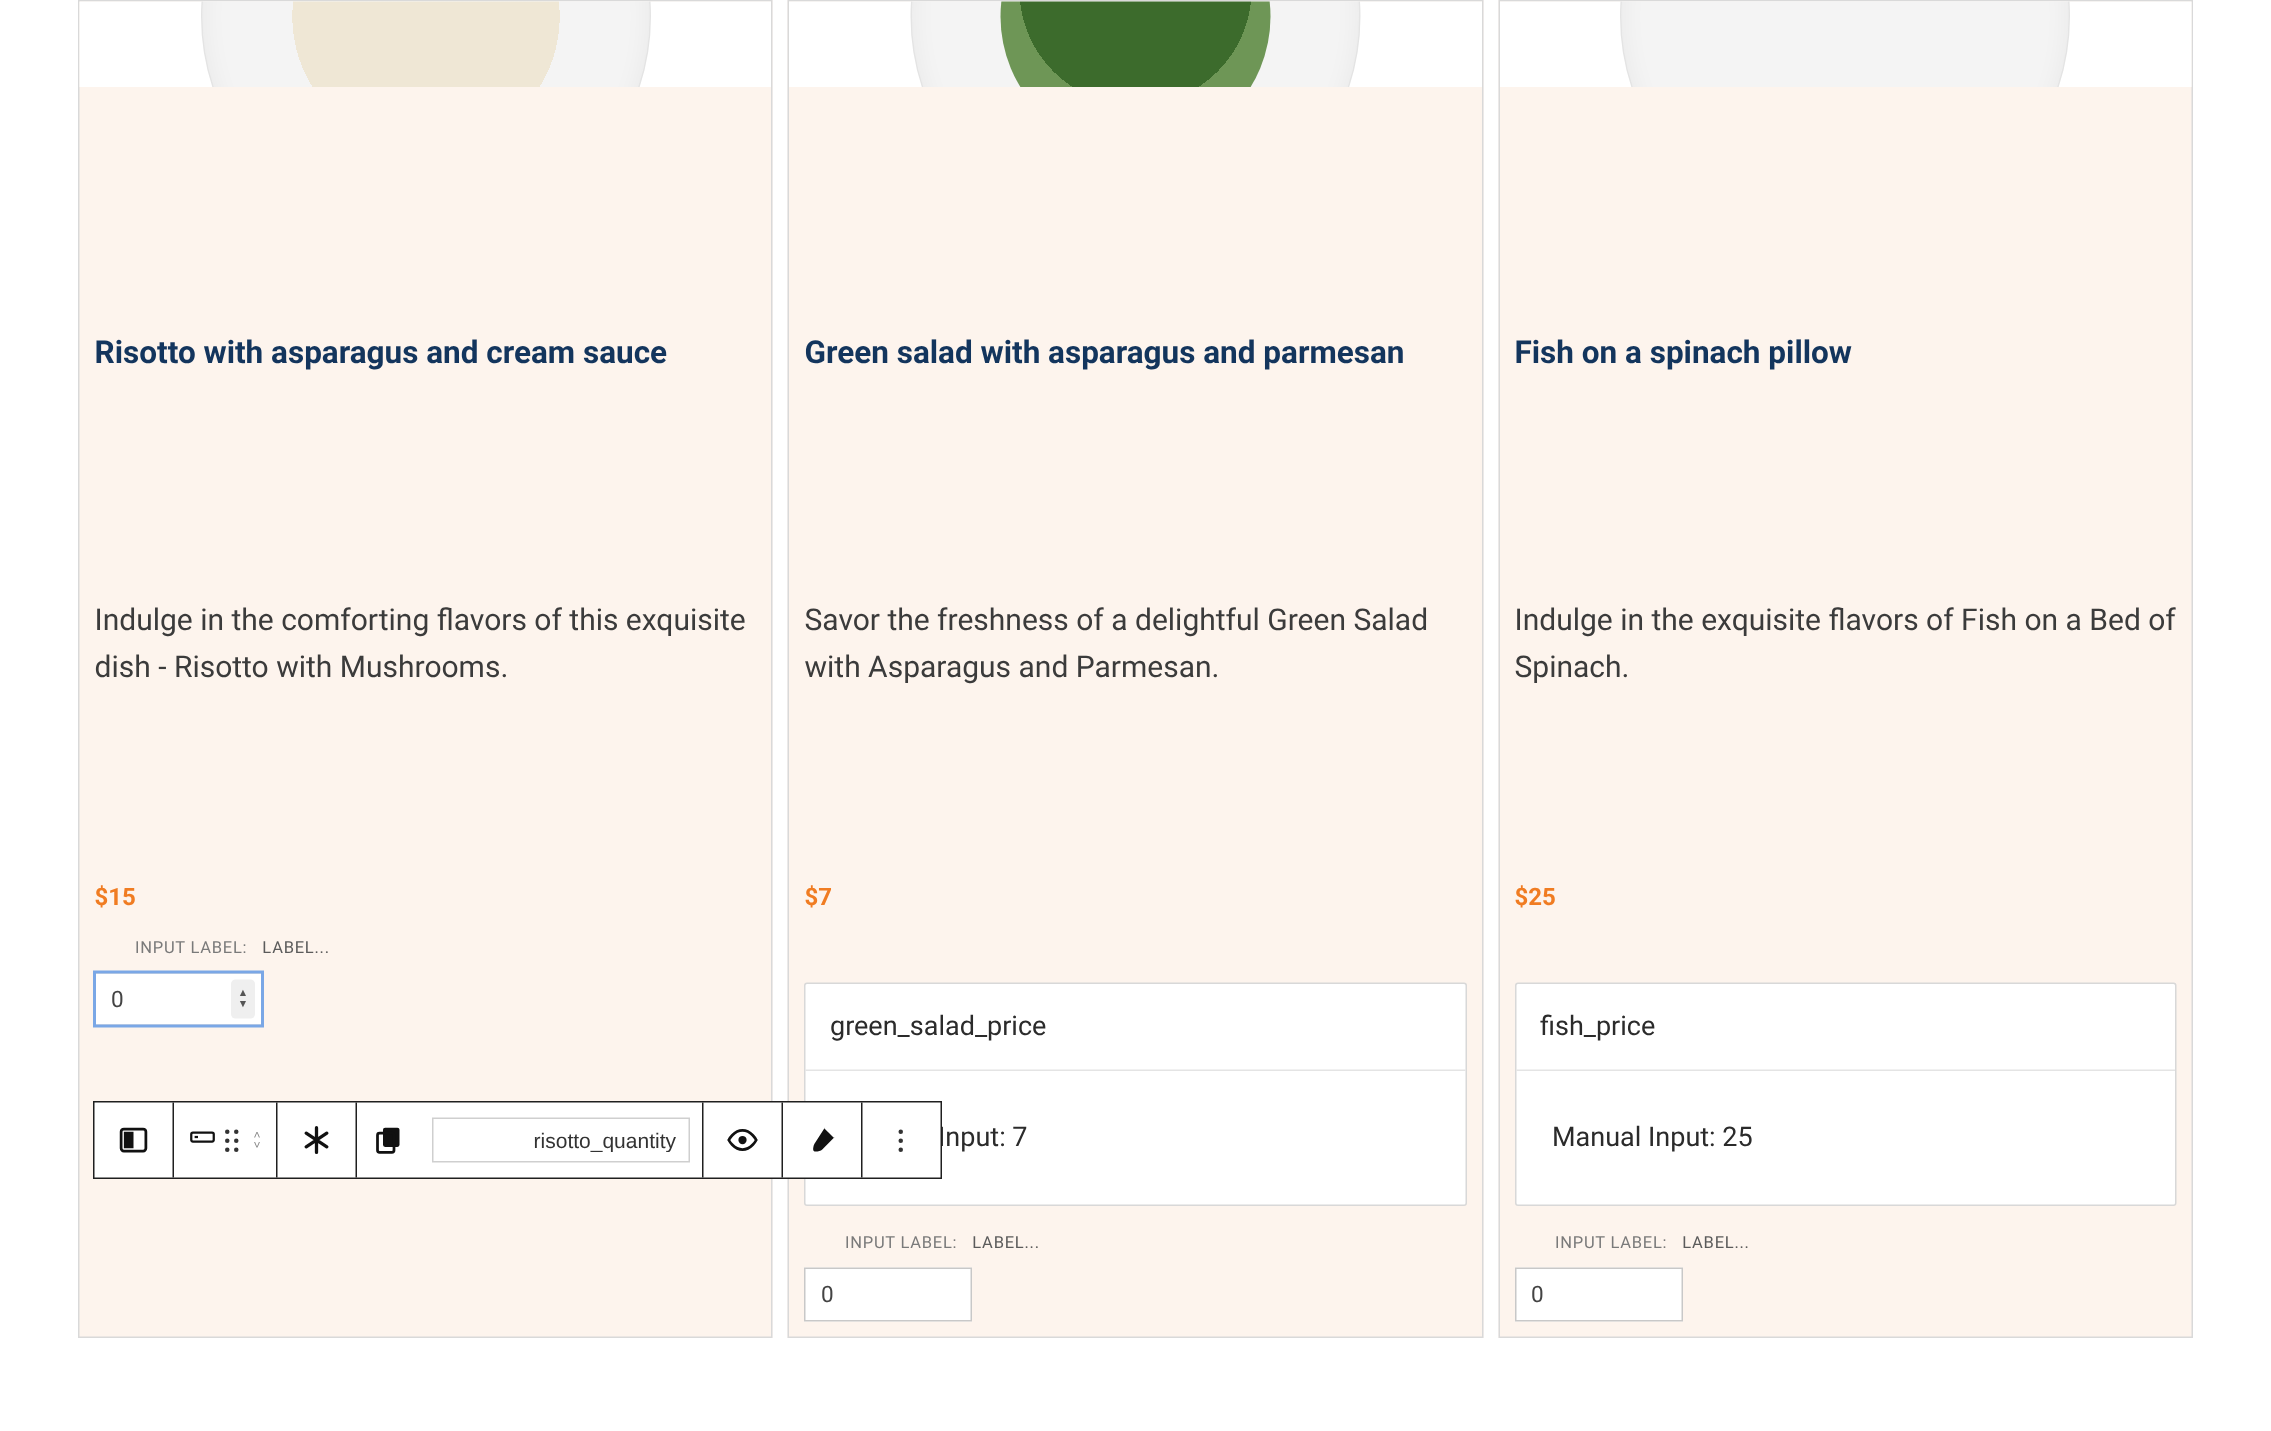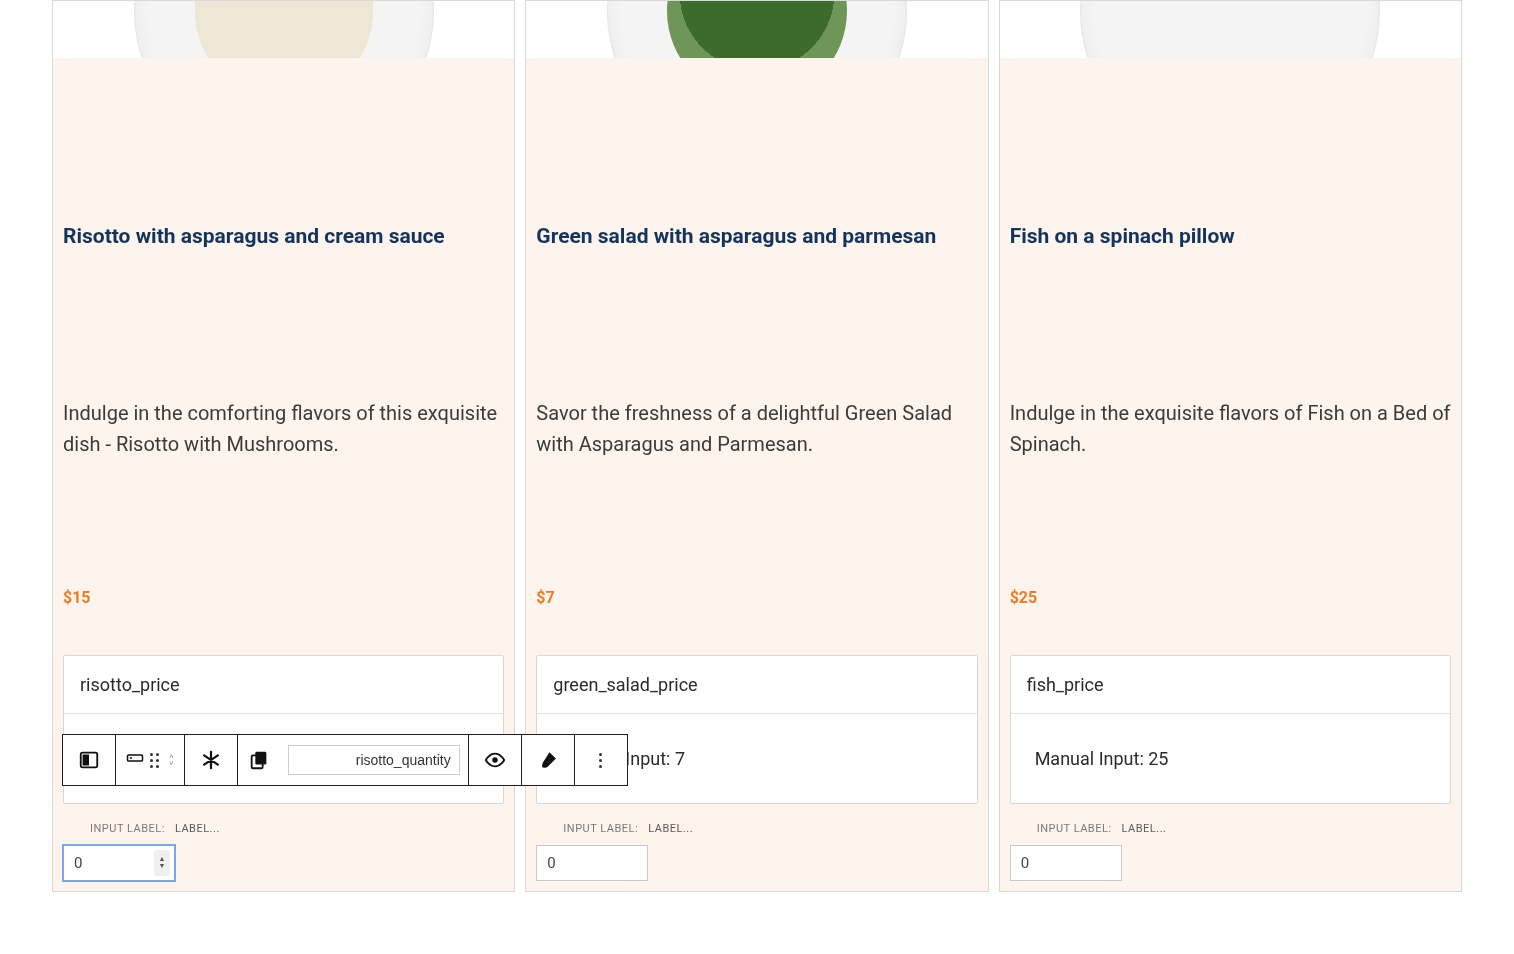--- a/index.html
+++ b/index.html
@@ -217,24 +217,20 @@
   <div class="cards-row">
 
     <div class="card">
       <div class="card-img">
           <div class="plate risotto"></div>
         </div>
       <div class="card-body">
         <h2 class="dish-title">Risotto with asparagus and cream sauce</h2>
         <p class="dish-desc">Indulge in the comforting flavors of this exquisite dish - Risotto with Mushrooms.</p>
         <div class="dish-price">$15</div>
-        <div class="var-box">
-          <div class="var-name">risotto_price</div>
-          <div class="var-manual">Manual Input: 15</div>
-        </div>
         <div class="input-label-row">
           <span class="input-label-caption">INPUT LABEL:</span>
           <span class="input-label-val">LABEL...</span>
         </div>
         <div class="qty-input active">
           <span>0</span>
           <div class="spinners">
             <span class="tri">▲</span>
             <span class="tri">▼</span>
           </div>

